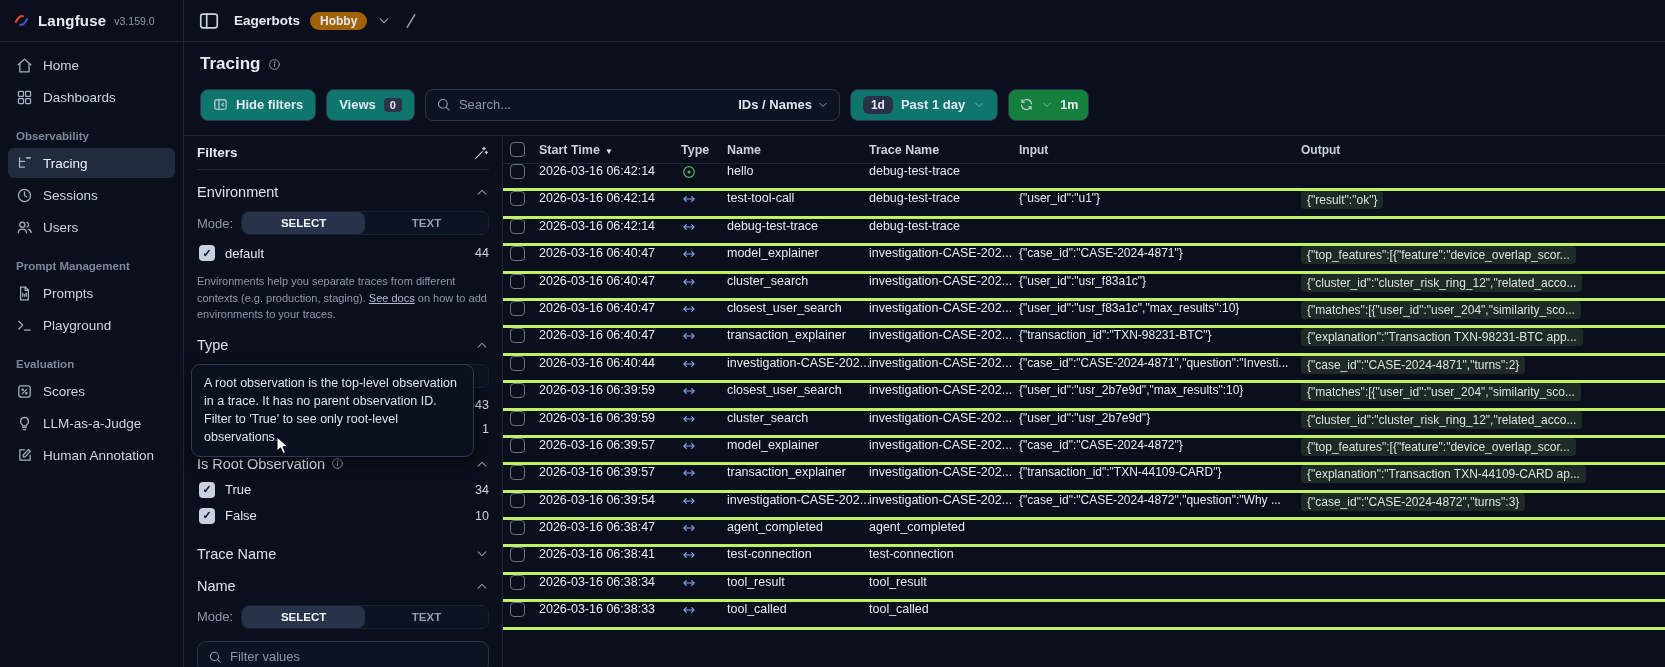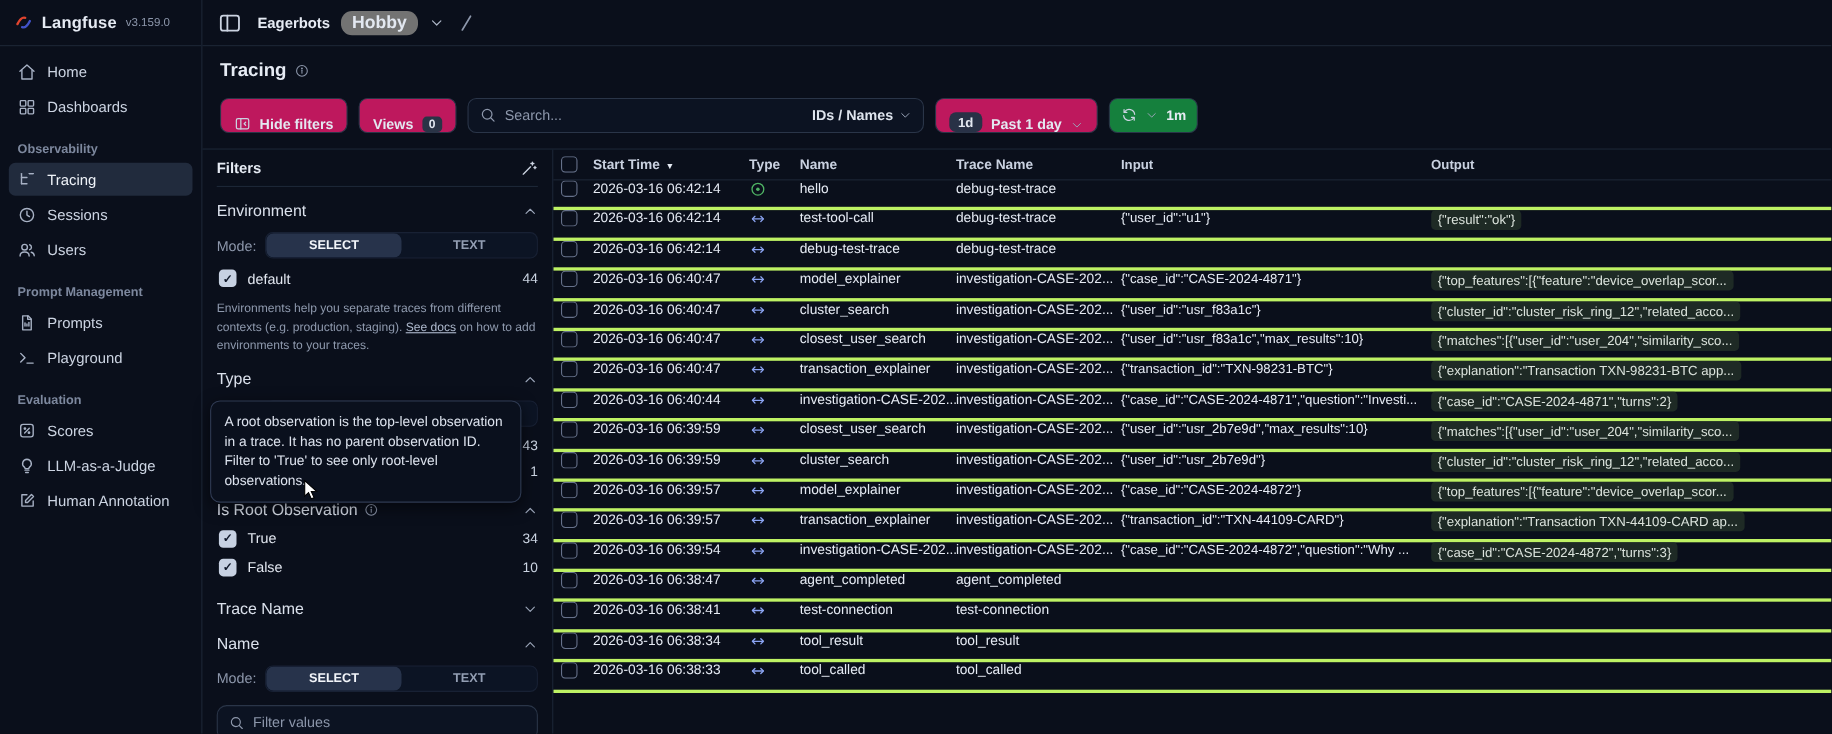--- a/index.html
+++ b/index.html
@@ -20,31 +20,31 @@
   .side-item .kbd { margin-left:auto; font-size:10.5px; color:#c3cbda; border:1px solid #39455c;
     border-radius:6px; padding:2px 6px; background:#101727; }
   .side-sec { font-size:11.5px; font-weight:bold; color:#7d889e; padding:16px 8px 6px 8px; }
   .ic svg { width:100%; height:100%; display:block; }
 
   
   .main { flex:1; display:flex; flex-direction:column; min-width:0; }
   .topbar { height:42px; flex:0 0 42px; display:flex; align-items:center; gap:10px; padding:0 14px; border-bottom:1px solid #1c2636; }
   .tb-toggle { width:22px; height:22px; color:#cbd3e1; display:flex; cursor:pointer; }
   .tb-project { font-size:13.5px; font-weight:bold; margin-left:4px; }
-  .pill { background:#737373; border-radius:10px; padding:2px 10px; font-size:16px; font-weight:bold; color:#e3e8f1; }
+  .pill { background:#a16207; border-radius:10px; padding:2px 10px; font-size:12px; font-weight:bold; color:#e3e8f1; }
   .tb-chev { width:14px; height:14px; color:#aeb7c8; display:flex; cursor:pointer; }
   .tb-slash { width:20px; height:20px; color:#8d97ab; display:flex; }
 
   .page-head { height:44px; flex:0 0 44px; display:flex; align-items:center; gap:8px; padding:0 16px; }
   .page-title { font-size:17px; font-weight:bold; }
   .info-ic { width:13px; height:13px; color:#8d97ab; display:flex; }
 
   .toolbar { height:49px; flex:0 0 49px; display:flex; align-items:center; gap:10px; padding:0 16px 12px 16px; }
-  .btn { display:flex; align-items:flex-end; gap:8px; height:32px; padding:0 12px; border:1px solid #2a3548;
-    border-radius:8px; background:#be185d; font-size:13px; font-weight:bold; color:#e3e8f1; cursor:pointer; white-space:nowrap; }
+  .btn { display:flex; align-items:center; gap:8px; height:32px; padding:0 12px; border:1px solid #2a3548;
+    border-radius:8px; background:#0f766e; font-size:13px; font-weight:bold; color:#e3e8f1; cursor:pointer; white-space:nowrap; }
   .btn .ic { width:15px; height:15px; color:#cbd3e1; }
   .badge0 { background:#2a3346; border-radius:4px; font-size:11px; padding:1px 6px; }
   .searchbox { display:flex; align-items:center; gap:8px; width:415px; height:32px; border:1px solid #2a3548;
     border-radius:8px; padding:0 10px; background:#0c1322; }
   .searchbox input { flex:1; background:transparent; border:0; outline:0; color:#e6ebf4; font-size:13px; font-family:inherit; }
   .searchbox input::placeholder { color:#8d97ab; }
   .scope { display:flex; align-items:center; gap:5px; font-size:13px; font-weight:bold; color:#dfe5ee; cursor:pointer; }
   .chip { background:#283146; border-radius:6px; padding:2px 8px; font-size:12px; font-weight:bold; }
   .refresh-group { display:flex; align-items:center; gap:7px; height:32px; padding:0 10px; border:1px solid #2a3548;
     border-radius:8px; background:#15803d; cursor:pointer; }

